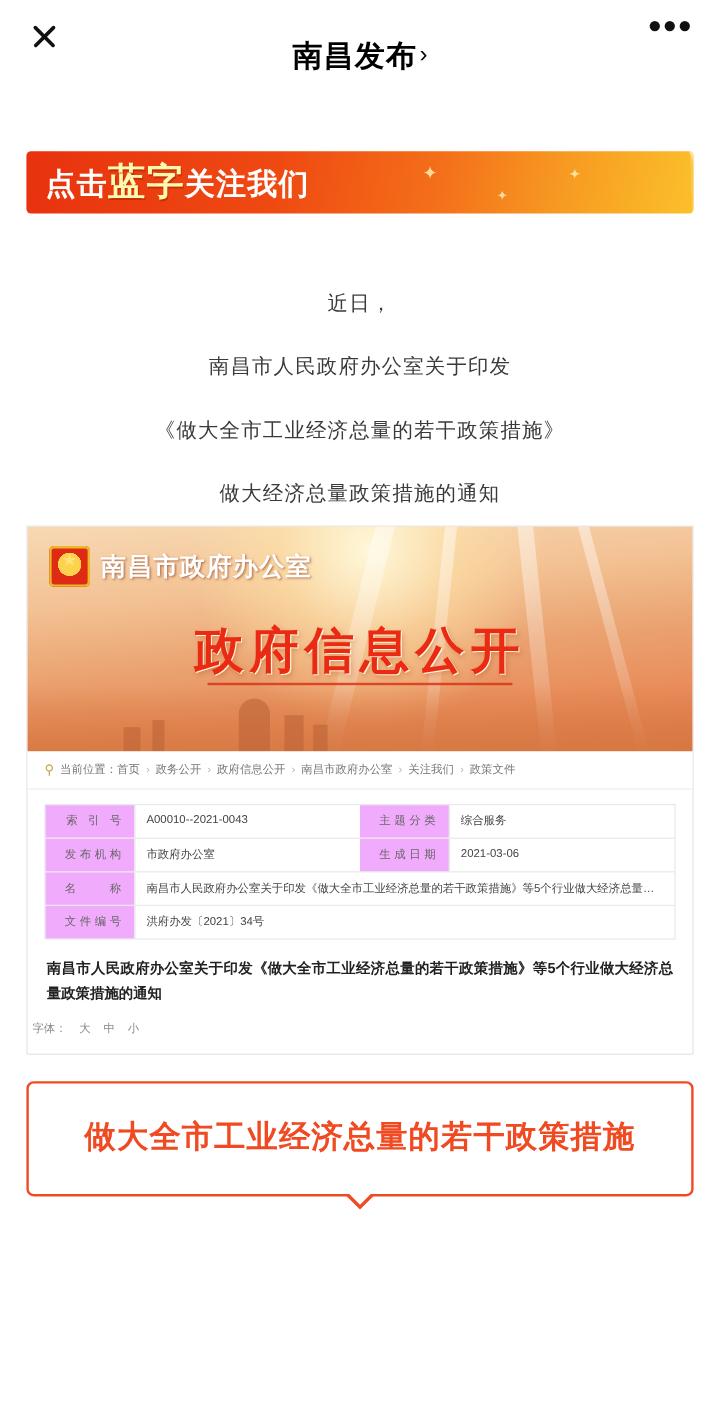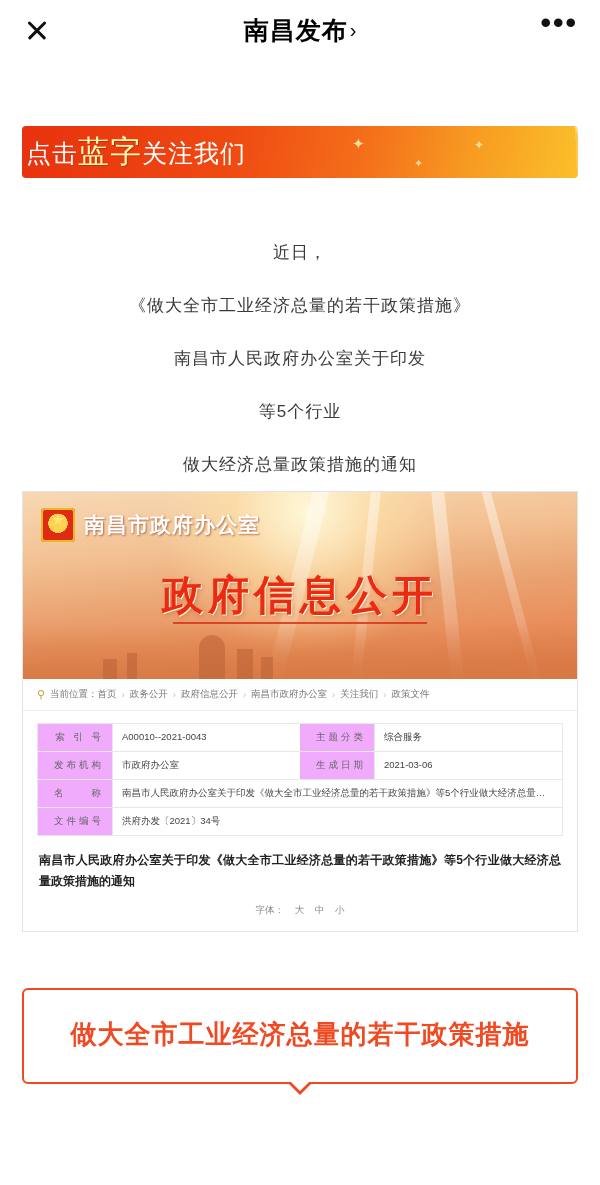--- a/index.html
+++ b/index.html
@@ -43,21 +43,21 @@
     background: #111;
     border-radius: 2px;
   }
   .nav-close::before { transform: rotate(45deg); }
   .nav-close::after  { transform: rotate(-45deg); }
 
   .nav-title-wrap {
     position: absolute;
     left: 0;
     right: 0;
-    top: 0;
+    top: 16px;
     height: 60px;
     display: flex;
     align-items: center;
     justify-content: center;
     pointer-events: none;
   }
   .nav-title {
     font-size: 25px;
     font-weight: bold;
     color: #000;
@@ -112,23 +112,23 @@
   }
   .banner .star {
     position: absolute;
     color: #ffe9a8;
     font-size: 15px;
     opacity: .9;
   }
   .banner-text {
     position: relative;
     z-index: 3;
-    margin-left: 4px;
+    margin-left: 16px;
     font-size: 25px;
-    font-weight: normal;
+    font-weight: bold;
     color: #ffffff;
     letter-spacing: 1px;
     white-space: nowrap;
   }
   .banner-text .hl {
     color: #fff9b0;
     font-size: 31px;
     text-shadow: 1px 1px 0 rgba(170,40,0,.6);
   }
 
@@ -287,29 +287,28 @@
   .shot-doc-title {
     margin: 14px 16px 0 16px;
     font-size: 12px;
     font-weight: bold;
     color: #222;
     line-height: 21px;
     text-align: justify;
   }
   .shot-fontsize {
     margin: 12px 0 14px 0;
-    text-align: center;
     font-size: 9.5px;
     color: #8a8a8a;
   }
   .shot-fontsize span { margin: 0 4px; }
 
   
   .callout {
-    margin: 56px 22px 0 22px;
+    margin: 22px 22px 0 22px;
     border: 2px solid #f04a23;
     border-radius: 6px;
     padding: 22px 20px 26px 20px;
     position: relative;
     text-align: center;
   }
   .callout-text {
     font-size: 26px;
     font-weight: bold;
     color: #f04a23;
@@ -359,23 +358,22 @@
     <span class="star" style="left:330px; top:9px;">✦</span>
     <span class="star" style="left:392px; top:31px; font-size:11px;">✦</span>
     <span class="star" style="left:452px; top:12px; font-size:12px;">✦</span>
     <div class="banner-text">
       <span>点击</span><span class="hl">蓝字</span><span>关注我们</span>
     </div>
   </div>
 
   <div class="lead">
     <div class="line">近日，</div>
+    <div class="line">南昌市人民政府办公室关于印发</div>
     <div class="line">《做大全市工业经济总量的若干政策措施》</div>
-    <div class="line">南昌市人民政府办公室关于印发</div>
-    <div class="line">等5个行业</div>
     <div class="line">做大经济总量政策措施的通知</div>
   </div>
 
   <div class="shot">
 
     <div class="shot-hero">
       <div class="sun"></div>
       <div class="beam" style="left:300px; transform: rotate(14deg);"></div>
       <div class="beam" style="left:352px; transform: rotate(6deg); width:10px;"></div>
       <div class="beam" style="left:404px; transform: rotate(-6deg); width:13px;"></div>

